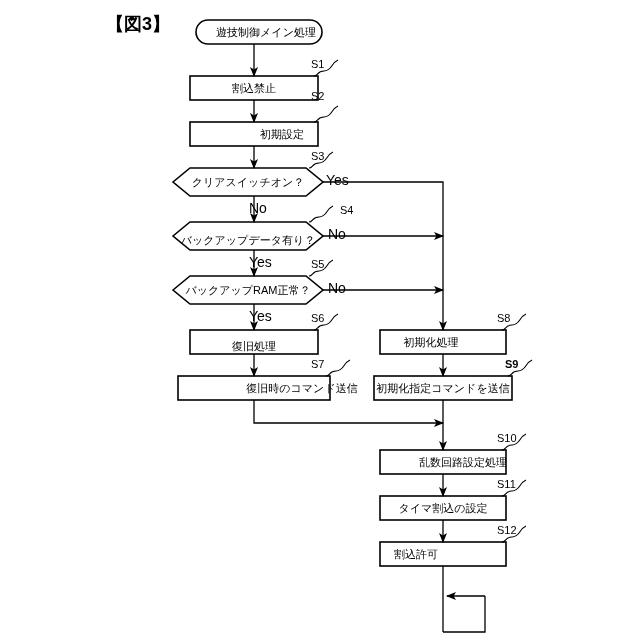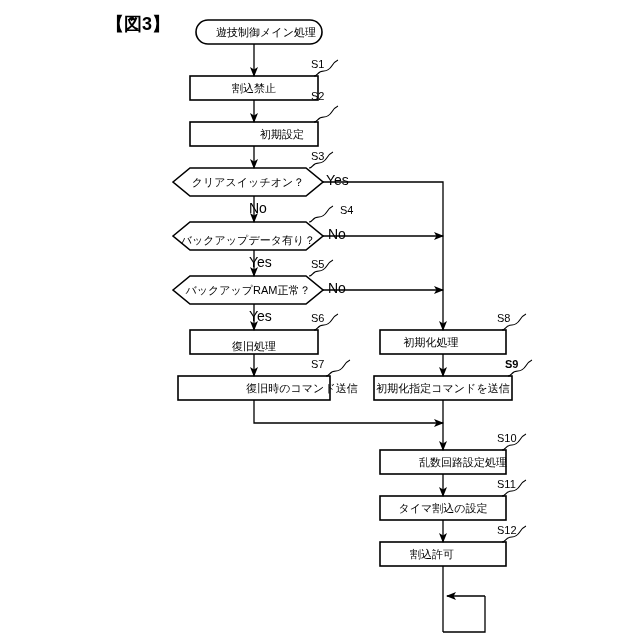--- a/index.html
+++ b/index.html
@@ -129,21 +129,21 @@
       <div class="node-label" style="left: 190px; top: 122px; width: 128px; height: 24px; padding-left: 28px;">初期設定</div>
       <div class="node-label" style="left: 173px; top: 168px; width: 150px; height: 28px;">クリアスイッチオン？</div>
       <div class="node-label" style="left: 173px; top: 222px; width: 150px; height: 36px;">バックアップデータ有り？</div>
       <div class="node-label" style="left: 173px; top: 276px; width: 150px; height: 28px;">バックアップRAM正常？</div>
       <div class="node-label" style="left: 190px; top: 330px; width: 128px; height: 32px;">復旧処理</div>
       <div class="node-label" style="left: 186px; top: 376px; width: 152px; height: 24px; margin-left: 40px;">復旧時のコマンド送信</div>
       <div class="node-label" style="left: 380px; top: 330px; width: 102px; height: 24px;">初期化処理</div>
       <div class="node-label" style="left: 374px; top: 376px; width: 138px; height: 24px;">初期化指定コマンドを送信</div>
       <div class="node-label" style="left: 400px; top: 450px; width: 126px; height: 24px;">乱数回路設定処理</div>
       <div class="node-label" style="left: 380px; top: 496px; width: 126px; height: 24px;">タイマ割込の設定</div>
-      <div class="node-label" style="left: 376px; top: 542px; width: 112px; height: 24px;">割込許可</div>
+      <div class="node-label" style="left: 360px; top: 542px; width: 112px; height: 24px;">割込許可</div>
     </div>
   <div id="stepid-layer">
       <div class="step-id" style="left: 311px; top: 58px;">S1</div>
       <div class="step-id" style="left: 311px; top: 90px;">S2</div>
       <div class="step-id" style="left: 311px; top: 150px;">S3</div>
       <div class="step-id" style="left: 303px; top: 204px; margin-left: 37px;">S4</div>
       <div class="step-id" style="left: 311px; top: 258px;">S5</div>
       <div class="step-id" style="left: 311px; top: 312px;">S6</div>
       <div class="step-id" style="left: 311px; top: 358px;">S7</div>
       <div class="step-id" style="left: 497px; top: 312px;">S8</div>

